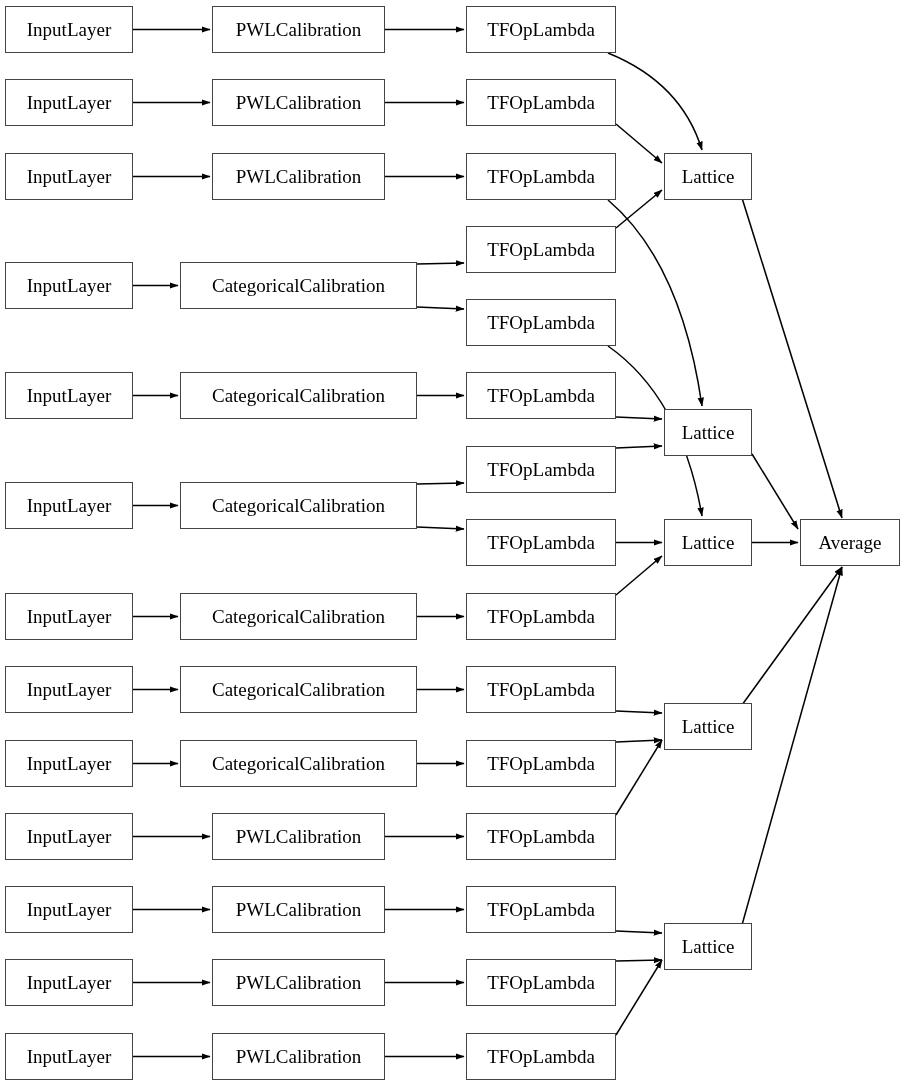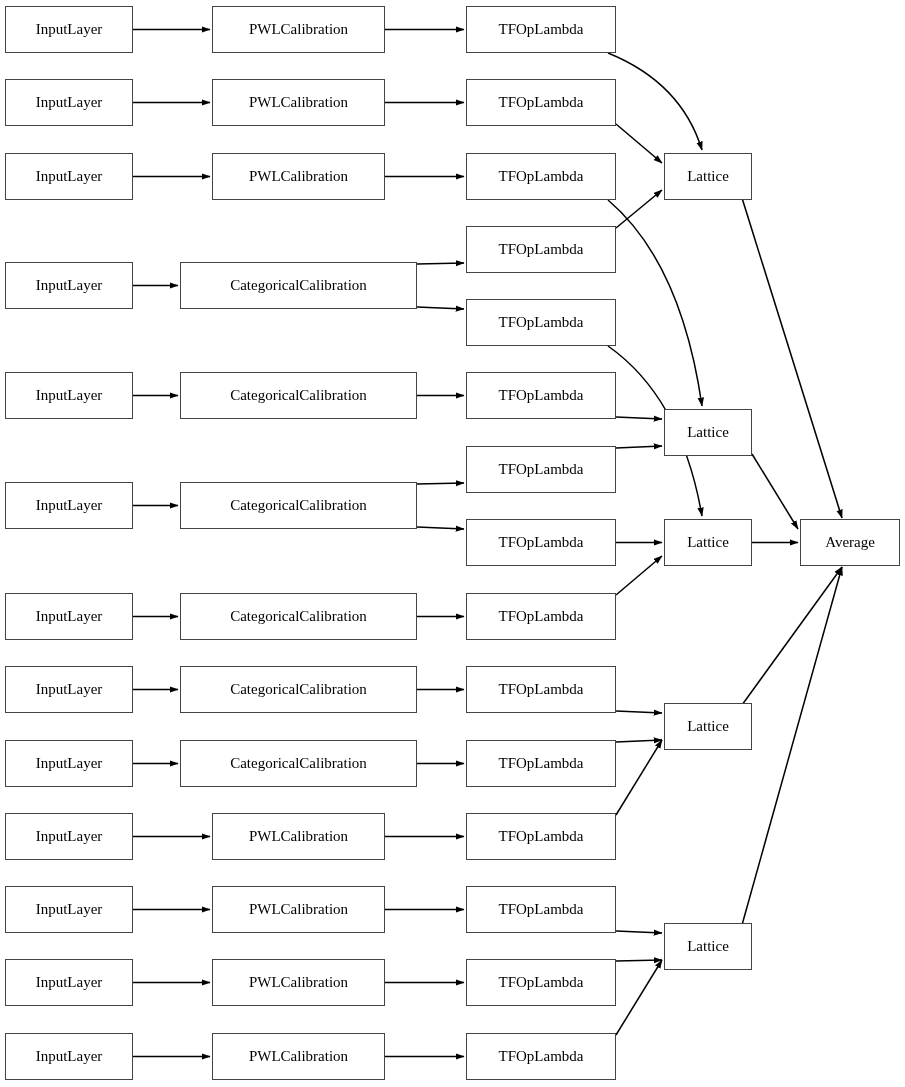--- a/index.html
+++ b/index.html
@@ -1,21 +1,21 @@
 <!DOCTYPE html>
 <html><head>
 <meta charset="utf-8">
 <style>
   html,body{margin:0;padding:0;background:#ffffff;}
   body{font-family:"Liberation Serif","DejaVu Serif",serif;}
   #canvas{position:relative;width:905px;height:1087px;background:#ffffff;overflow:hidden;}
   #edges{position:absolute;left:0;top:0;width:905px;height:1087px;}
   .node{position:absolute;box-sizing:border-box;border:1px solid #444444;background:#ffffff;
         display:flex;align-items:center;justify-content:center;
-        font-family:"Liberation Serif","DejaVu Serif",serif;font-size:15px;color:#000000;
+        font-family:"Liberation Serif","DejaVu Serif",serif;font-size:19px;color:#000000;
         line-height:1;white-space:nowrap;}
 </style>
 </head>
 <body>
 
 <div id="canvas">
   <svg id="edges" viewBox="0 0 905 1087">
     <defs>
       <marker id="ah" markerWidth="9" markerHeight="9" refX="8.4" refY="3.2" orient="auto" markerUnits="userSpaceOnUse">
         <path d="M0,0 L9,3.2 L0,6.4 z" fill="#000000"></path>

